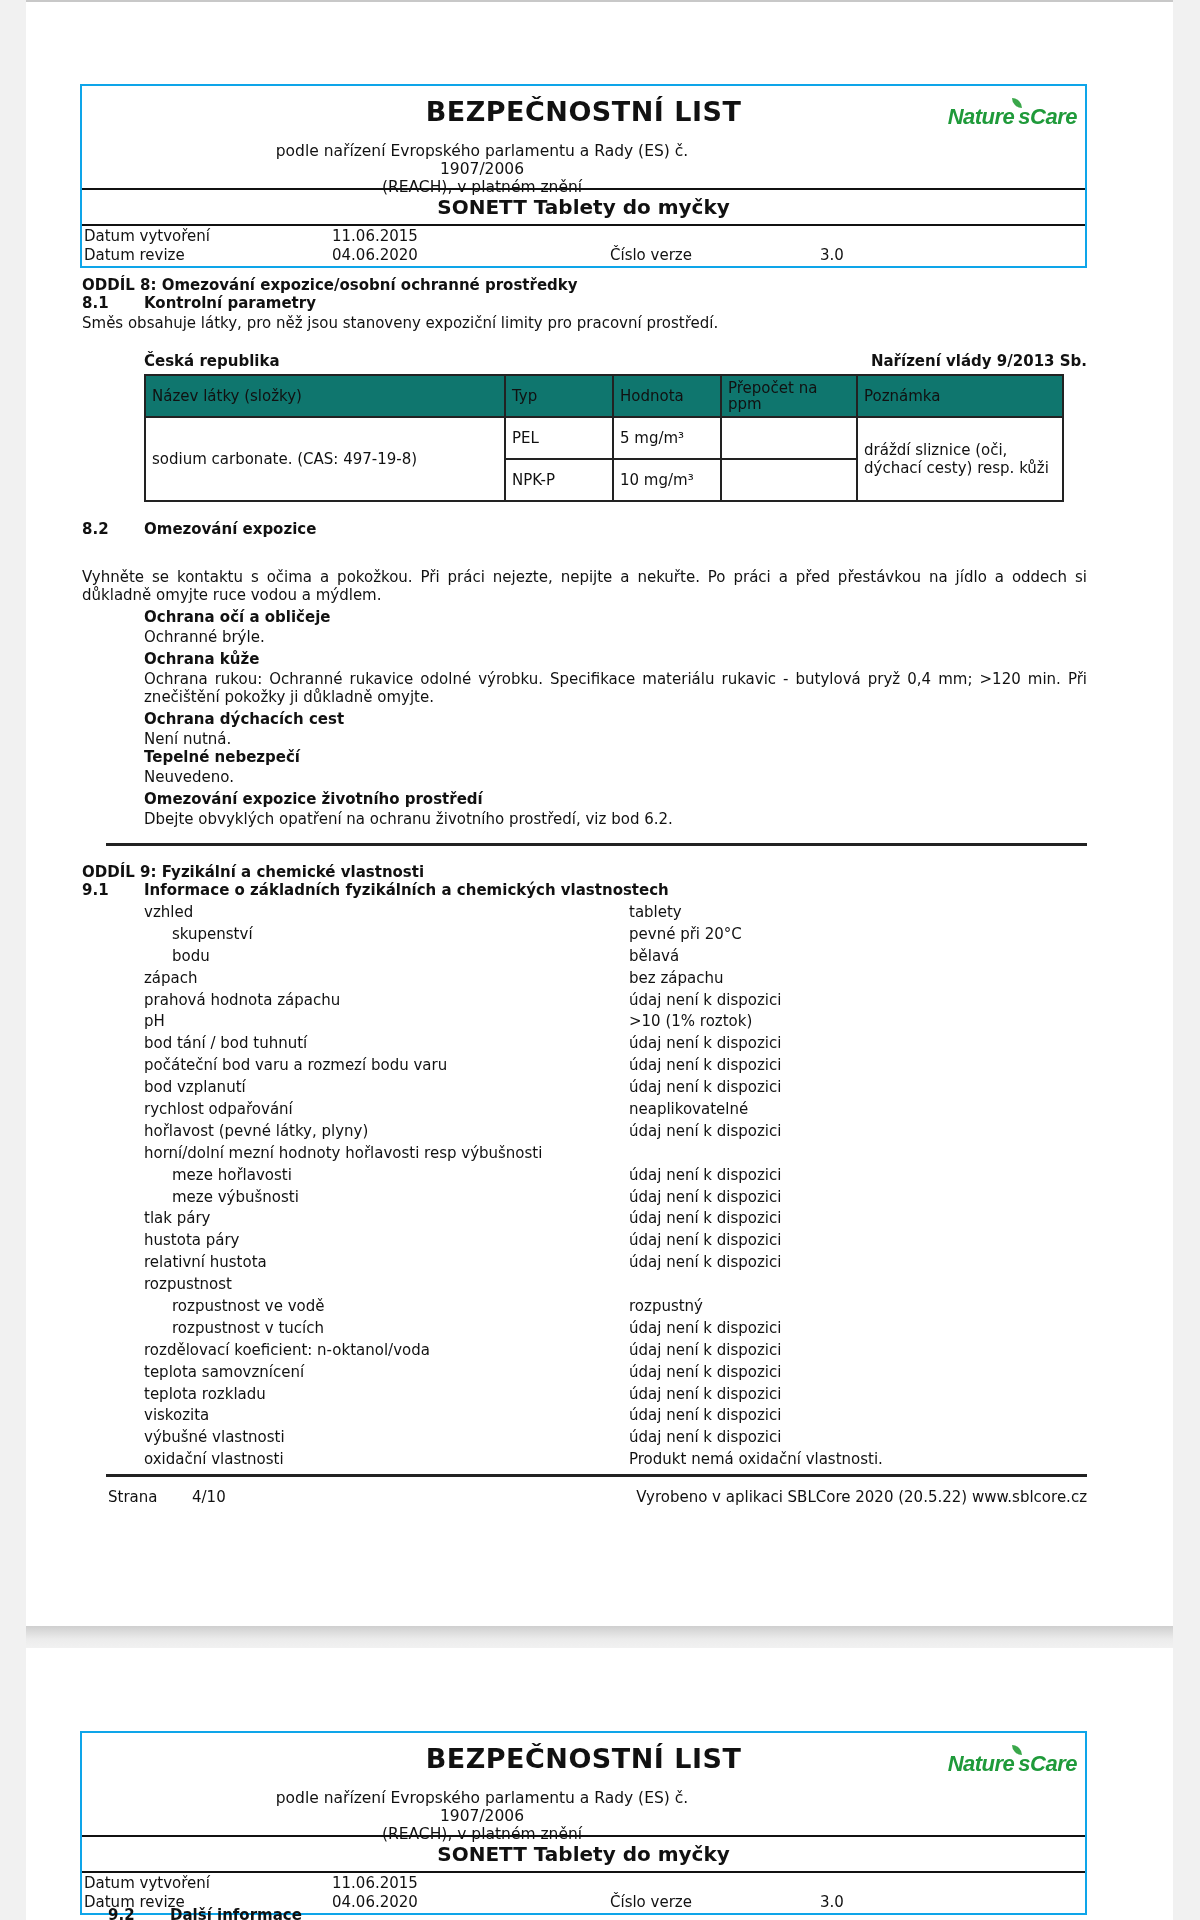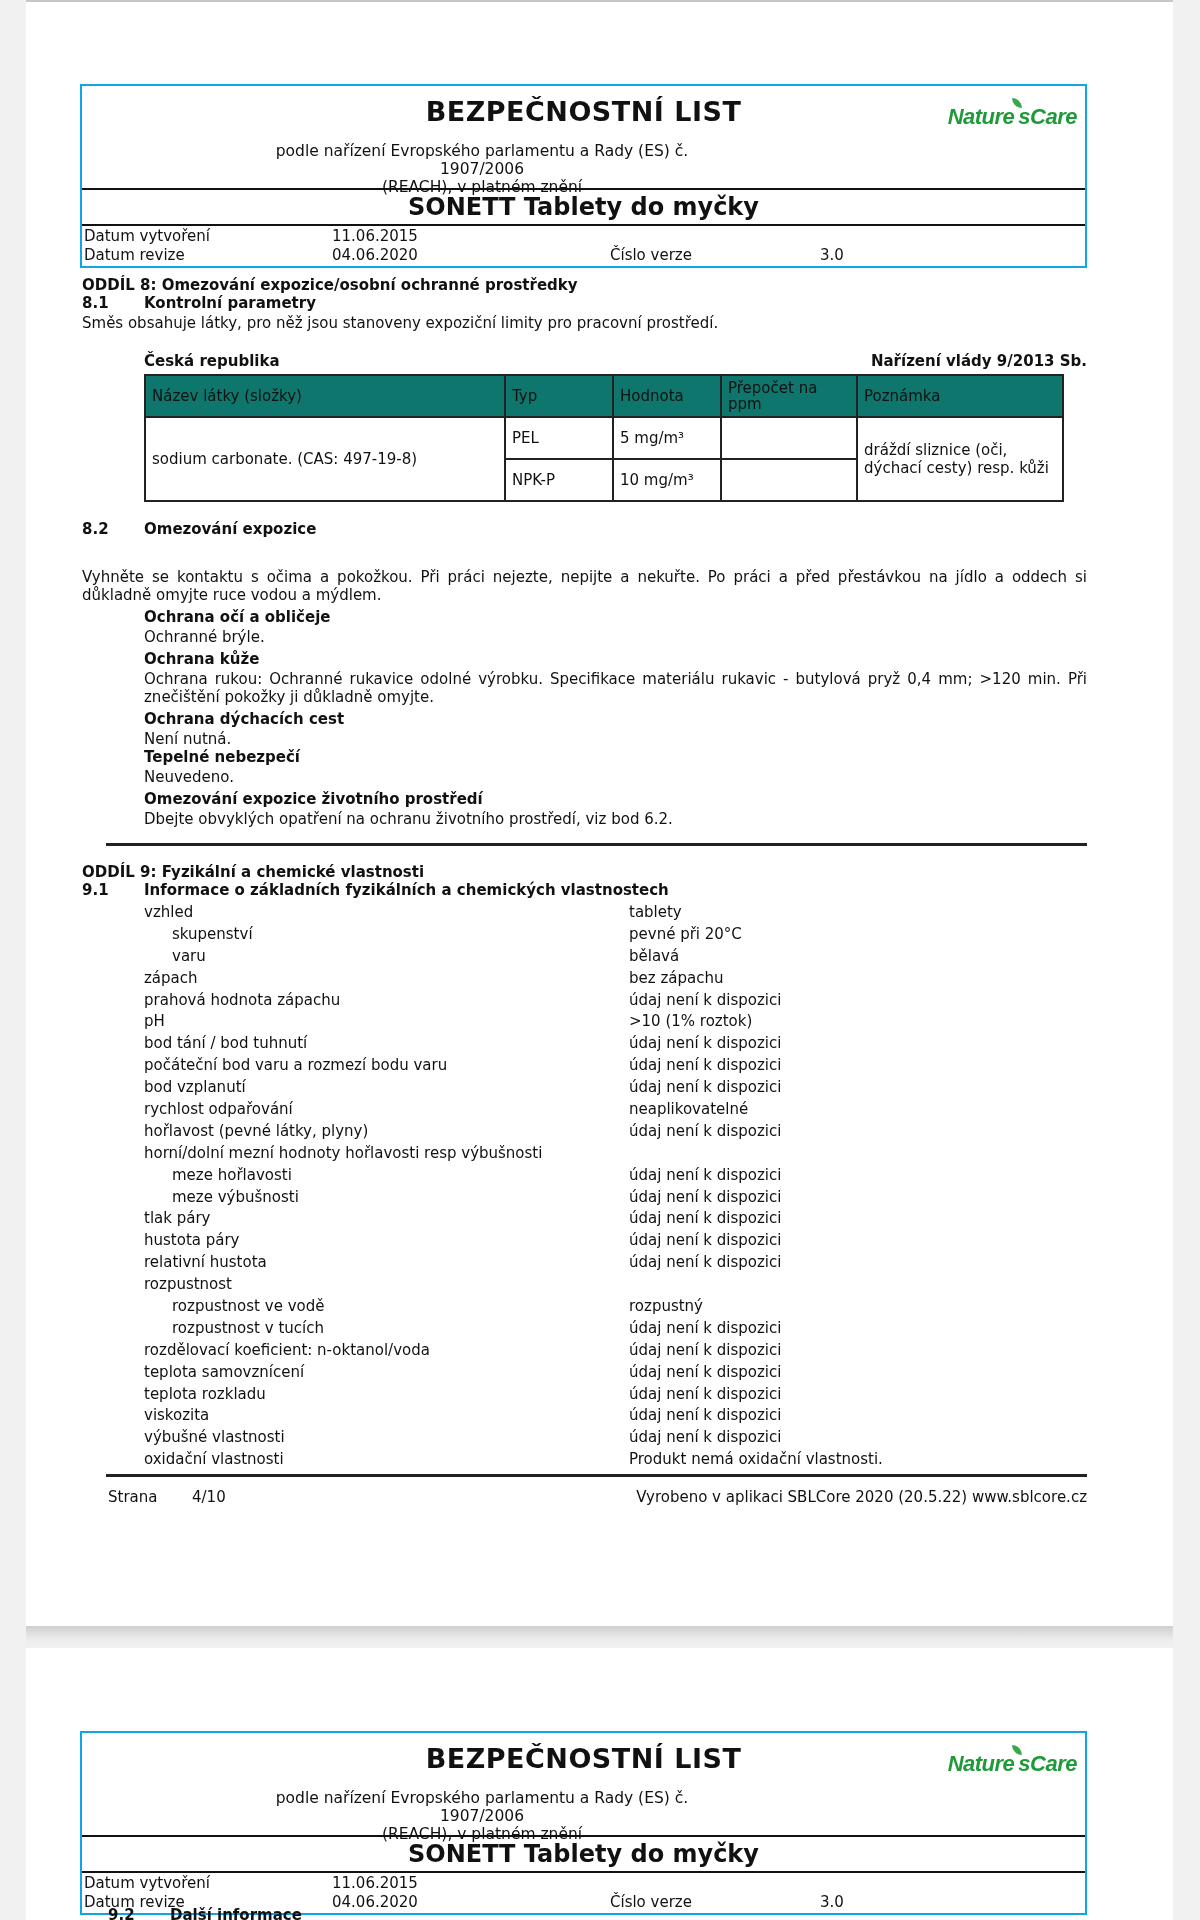--- a/index.html
+++ b/index.html
@@ -20,21 +20,21 @@
   }
   .page2 { top:1648px; height:272px; }
 
   .hdr { position:absolute; left:80px; width:1007px; border:2px solid #0ea5e9; box-sizing:border-box; }
   .hdr-top { position:relative; height:102px; border-bottom:2px solid #111; }
   .hdr-title { position:absolute; left:0; right:0; top:10px; text-align:center; font-size:27px; font-weight:bold; letter-spacing:0.5px; }
   .hdr-sub { position:absolute; left:250px; width:300px; top:56px; text-align:center; font-size:15.5px; line-height:18px; width:500px; left:150px; }
   .logo { position:absolute; right:8px; top:18px; font-size:22px; font-weight:bold; font-style:italic; color:#1f9a3a; font-family:"Liberation Sans", sans-serif; letter-spacing:-0.5px; }
   .logo .s { color:#1f9a3a; }
   .logo .leaf { display:inline-block; width:10px; height:10px; background:#3aa74a; border-radius:0 10px 0 10px; position:relative; top:-16px; margin:0 -4px 0 -2px; }
-  .hdr-product { height:34px; line-height:34px; text-align:center; font-size:24px; font-weight:bold; border-bottom:2px solid #111; }
+  .hdr-product { height:34px; line-height:34px; text-align:center; font-size:20px; font-weight:bold; border-bottom:2px solid #111; }
   .hdr-meta { position:relative; height:40px; font-size:15px; }
   .hdr-meta span { position:absolute;text-align:center; }
 
   .doc { position:absolute; left:82px; width:1005px; font-size:15px; line-height:18px; }
   .sec-title { font-weight:bold; font-size:15px; }
   .sub-row { position:relative; height:22px; }
   .sub-num { position:absolute; left:0; font-weight:bold; }
   .sub-title { position:absolute; left:62px; font-weight:bold; }
   .indent { margin-left:62px; }
   .bold { font-weight:bold; }
@@ -150,21 +150,21 @@
   <div class="props" style="line-height:22px;">
     <div class="row" style="height:21.9px;">
         <span class="k">vzhled</span>
         <span class="v">tablety</span>
       </div>
     <div class="row" style="height:21.9px;">
         <span class="k ind">skupenství</span>
         <span class="v">pevné při 20°C</span>
       </div>
     <div class="row" style="height:21.9px;">
-        <span class="k ind">varu</span>
+        <span class="k ind">bodu</span>
         <span class="v">bělavá</span>
       </div>
     <div class="row" style="height:21.9px;">
         <span class="k">zápach</span>
         <span class="v">bez zápachu</span>
       </div>
     <div class="row" style="height:21.9px;">
         <span class="k">prahová hodnota zápachu</span>
         <span class="v">údaj není k dispozici</span>
       </div>

